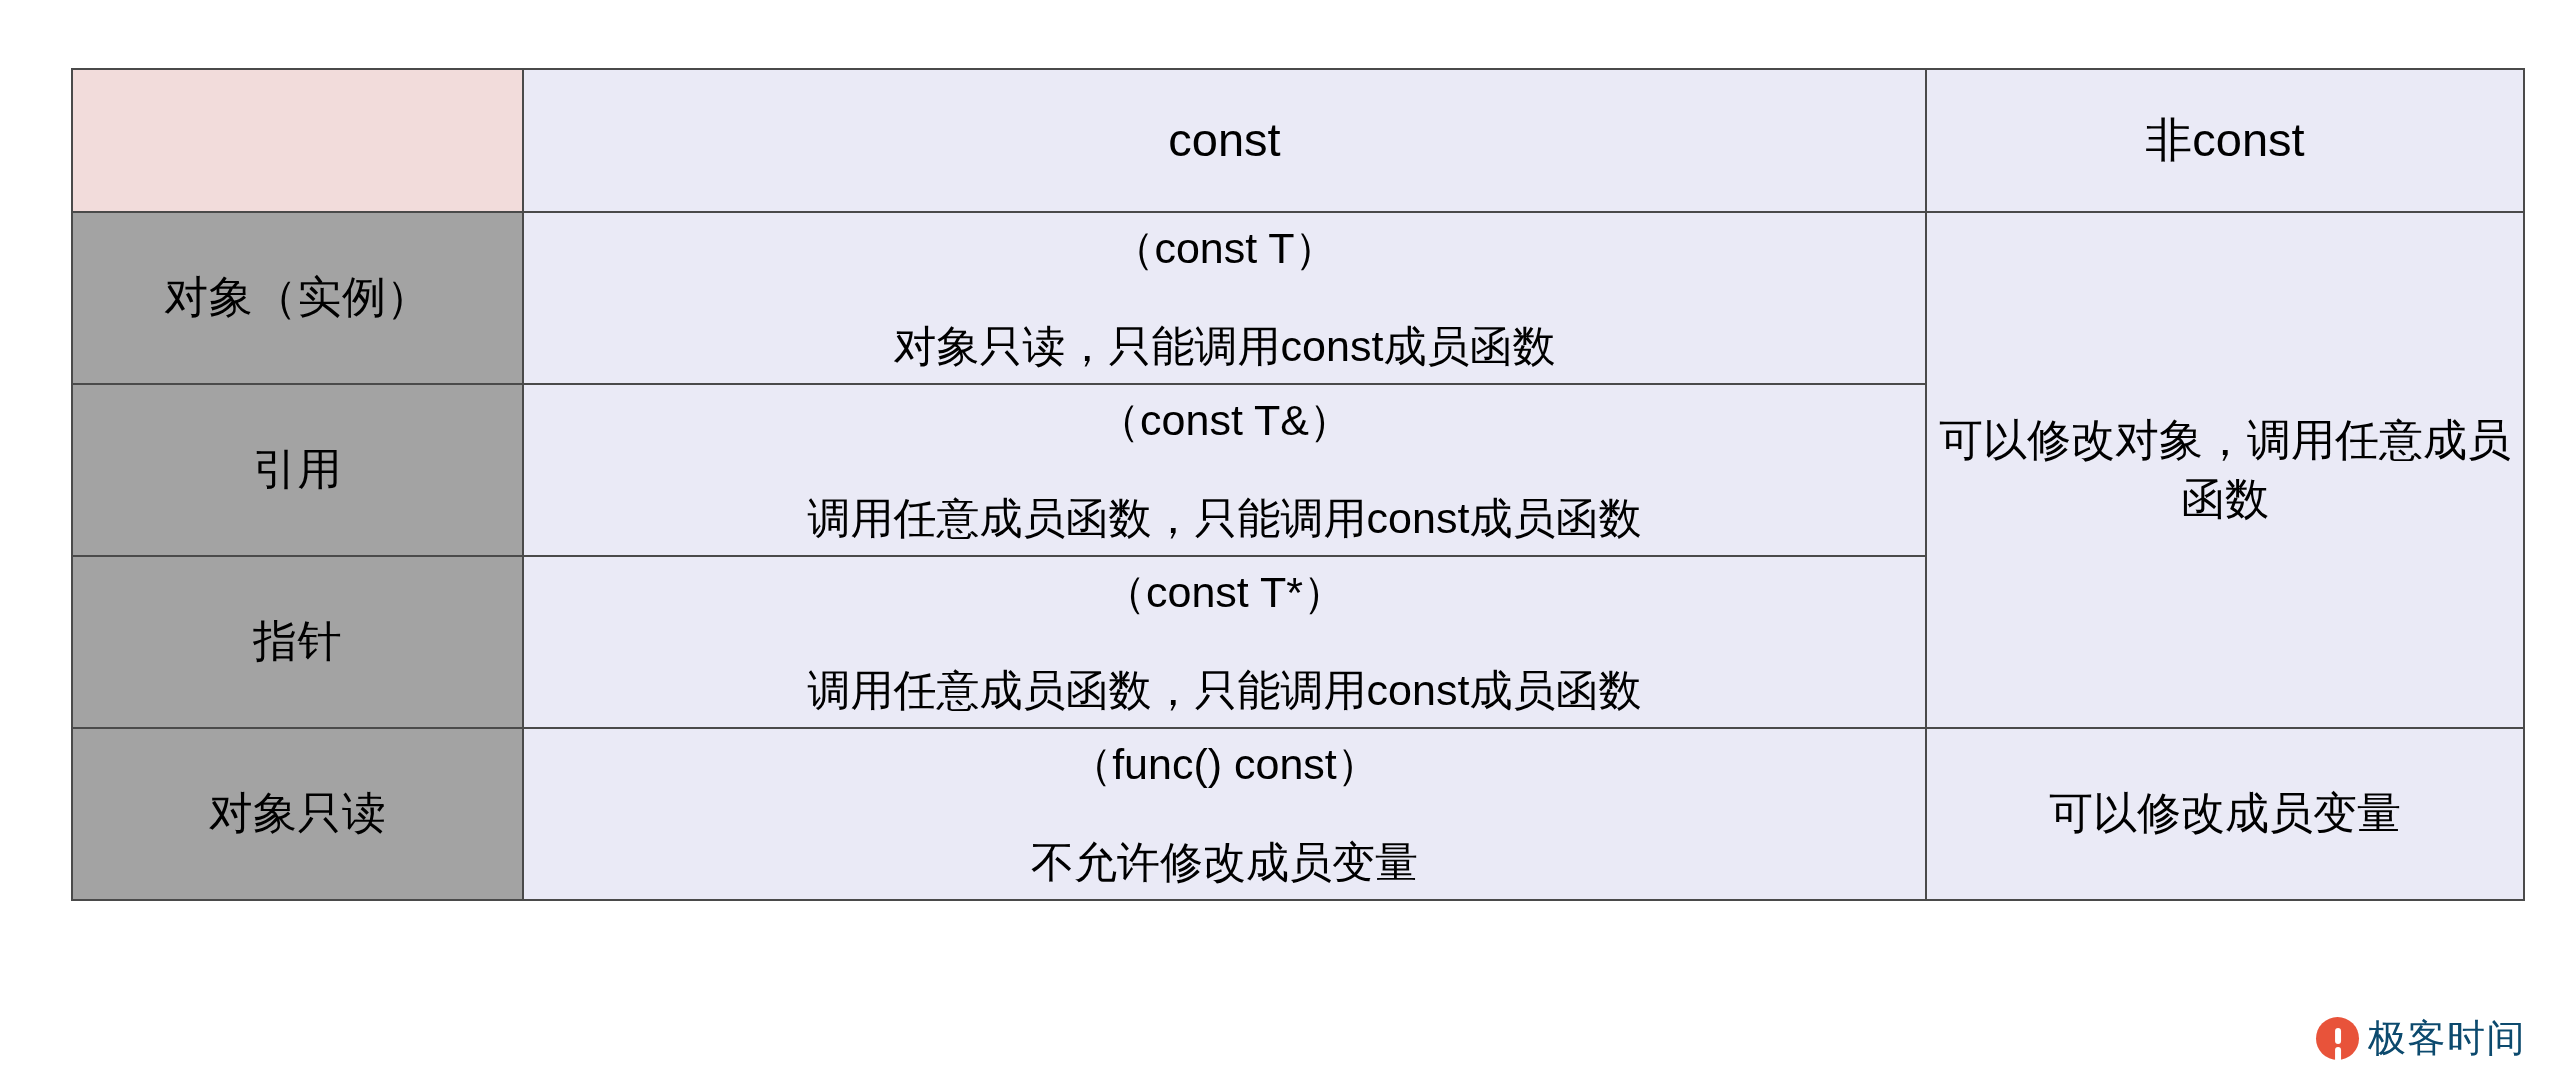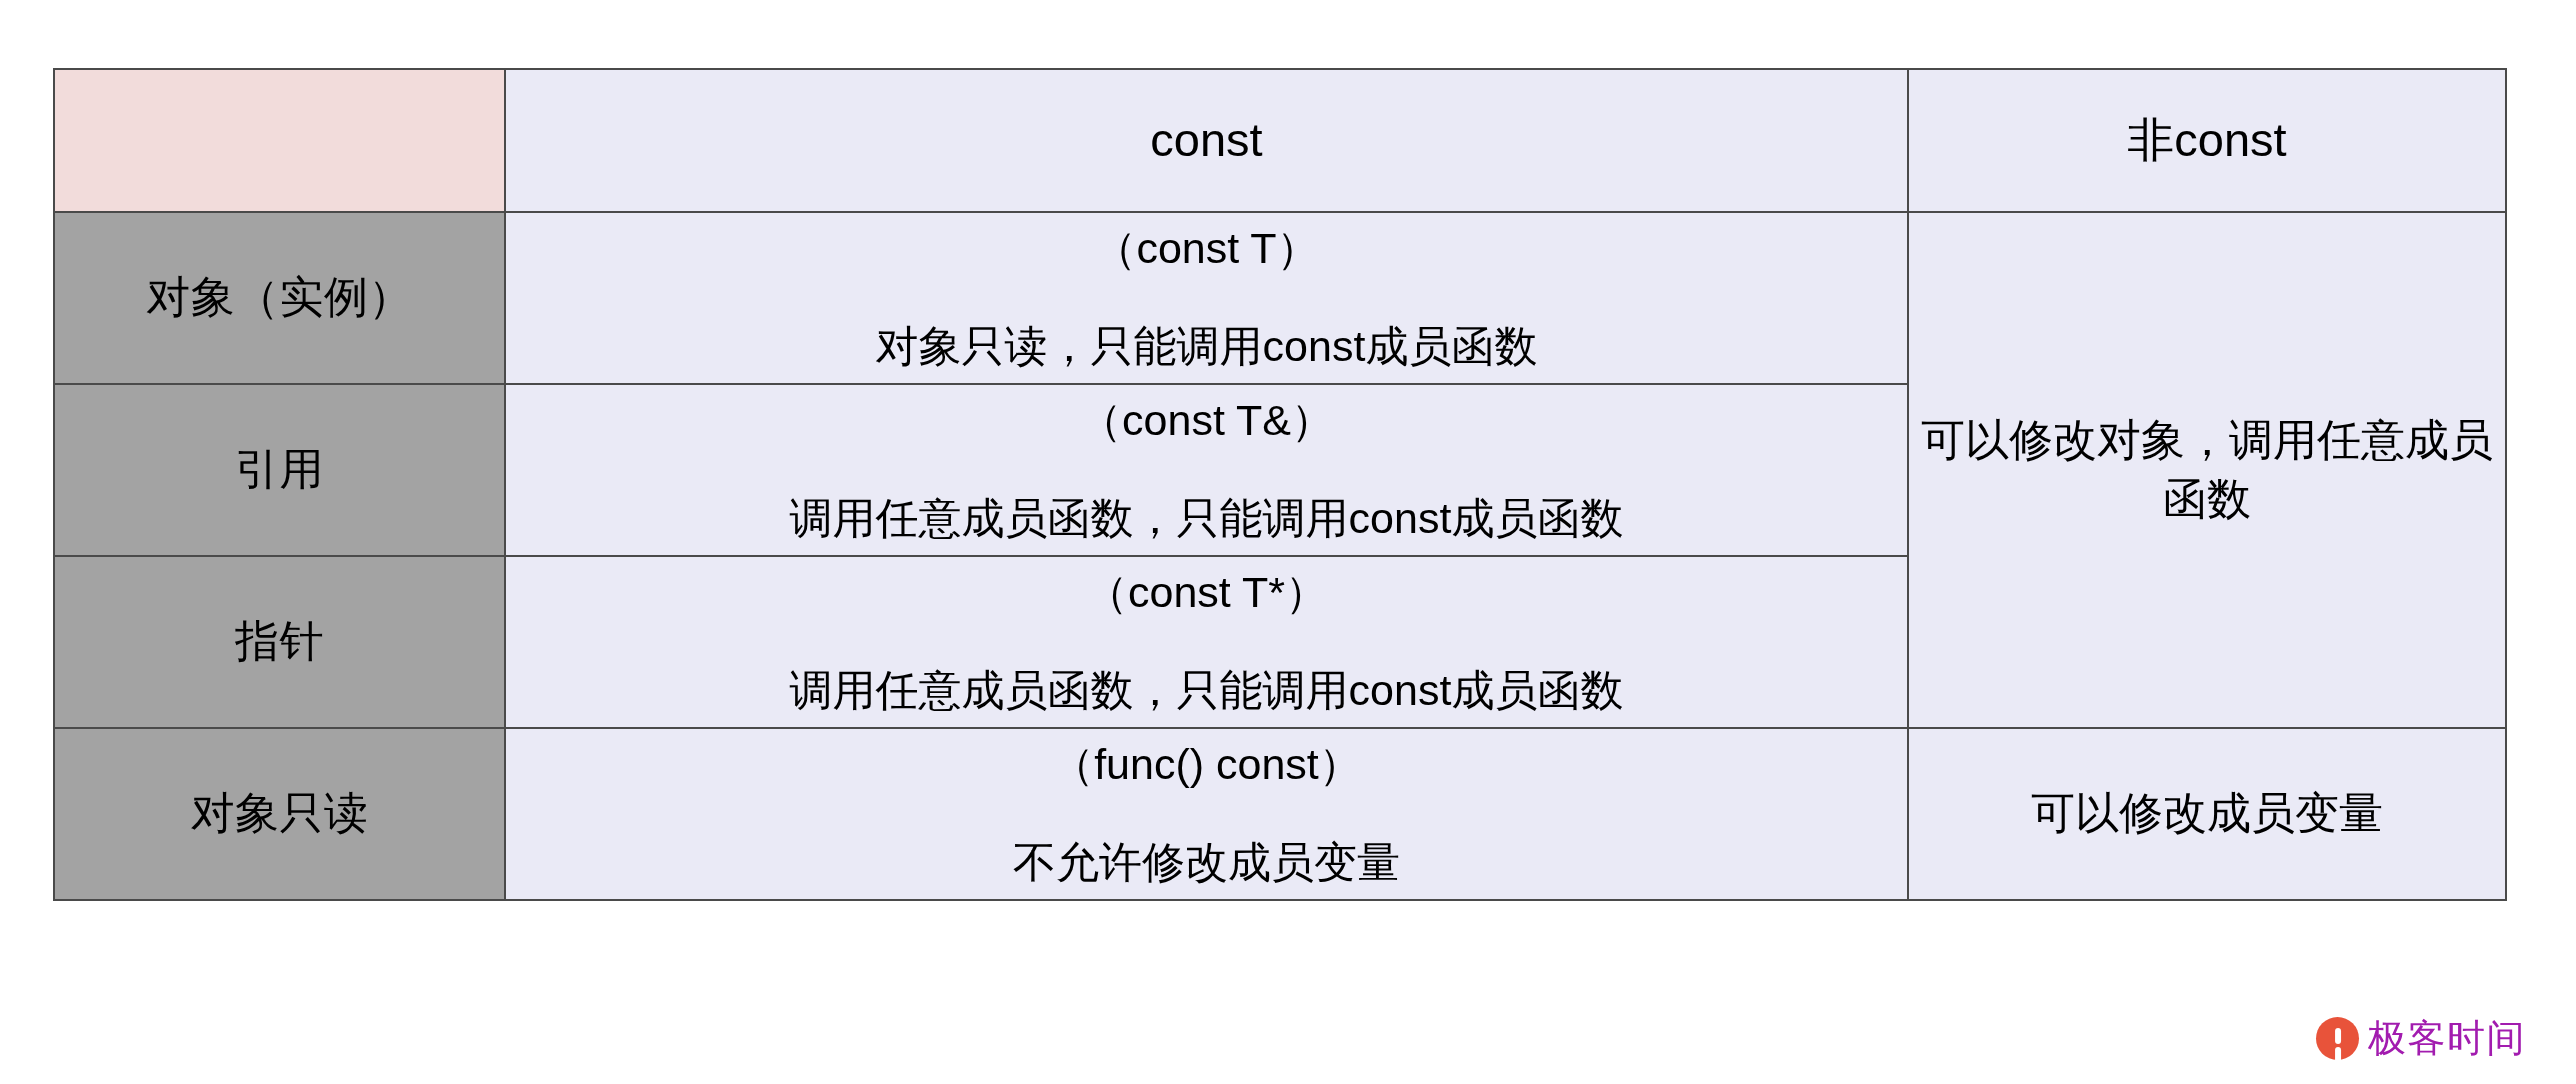--- a/index.html
+++ b/index.html
@@ -11,21 +11,21 @@
     width: 2576px;
     height: 1085px;
     position: relative;
     font-family: "Liberation Sans", "DejaVu Sans", sans-serif;
     color: #000000;
     overflow: hidden;
   }
 
   .table-wrap {
     position: absolute;
-    left: 53px;
+    left: 71px;
     top: 68px;
     width: 2039px;
   }
 
   table.const-table {
     border-collapse: collapse;
     table-layout: fixed;
     width: 2452px;
   }
 
@@ -106,21 +106,21 @@
     top: 10.3px;
     transform: translateX(-50%);
     width: 5.9px;
     height: 16.2px;
     background: #ffffff;
     border-radius: 3px;
     box-shadow: 0 19px 0 0 #ffffff;
   }
   .wm-text {
     font-size: 38px;
-    color: #a21caf;
+    color: #0c4a6e;
     letter-spacing: 1.5px;
   }
 </style>
 </head>
 <body>
 
 <div class="table-wrap">
   <table class="const-table">
     <colgroup>
       <col class="c-label">

